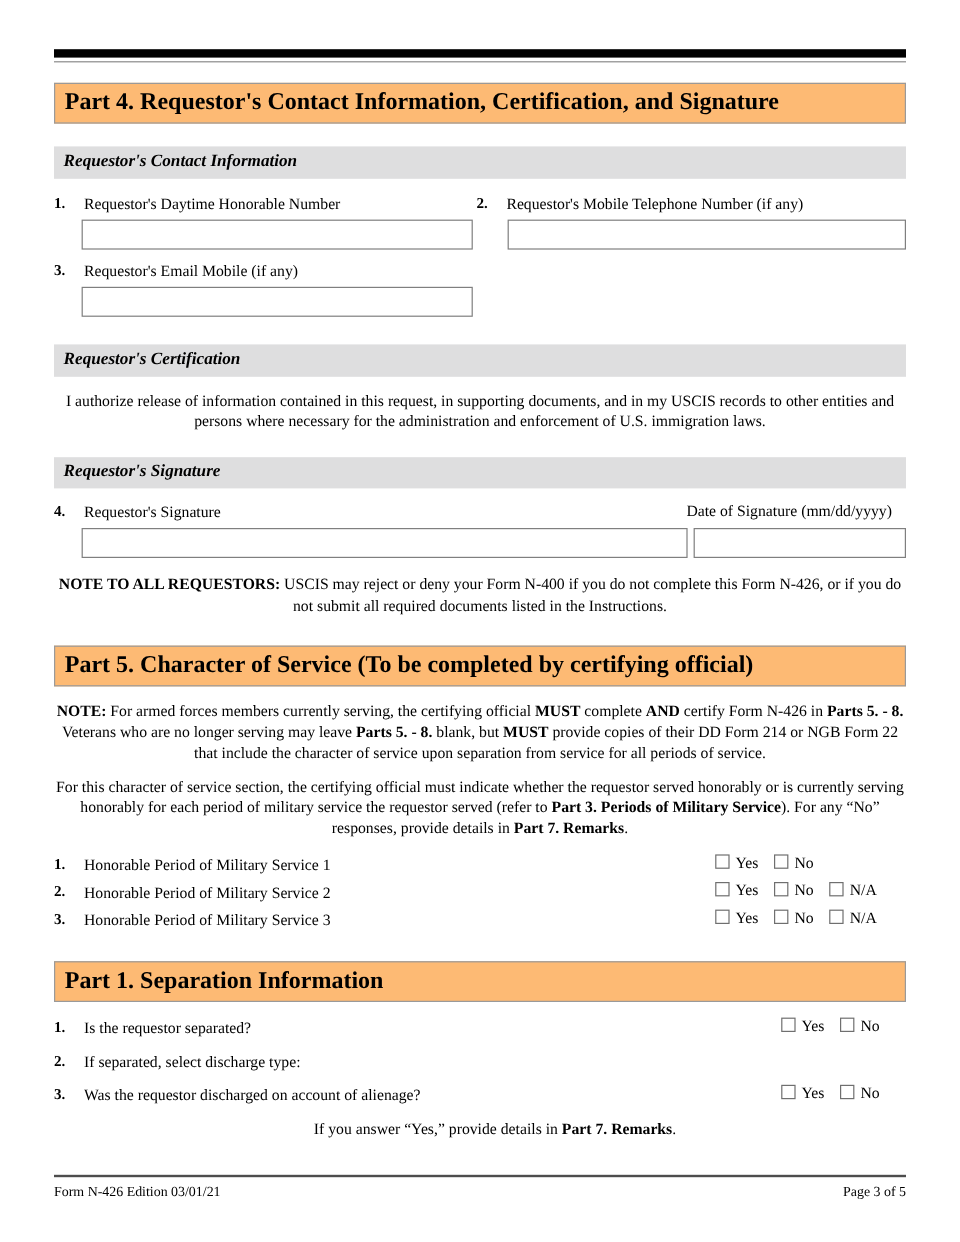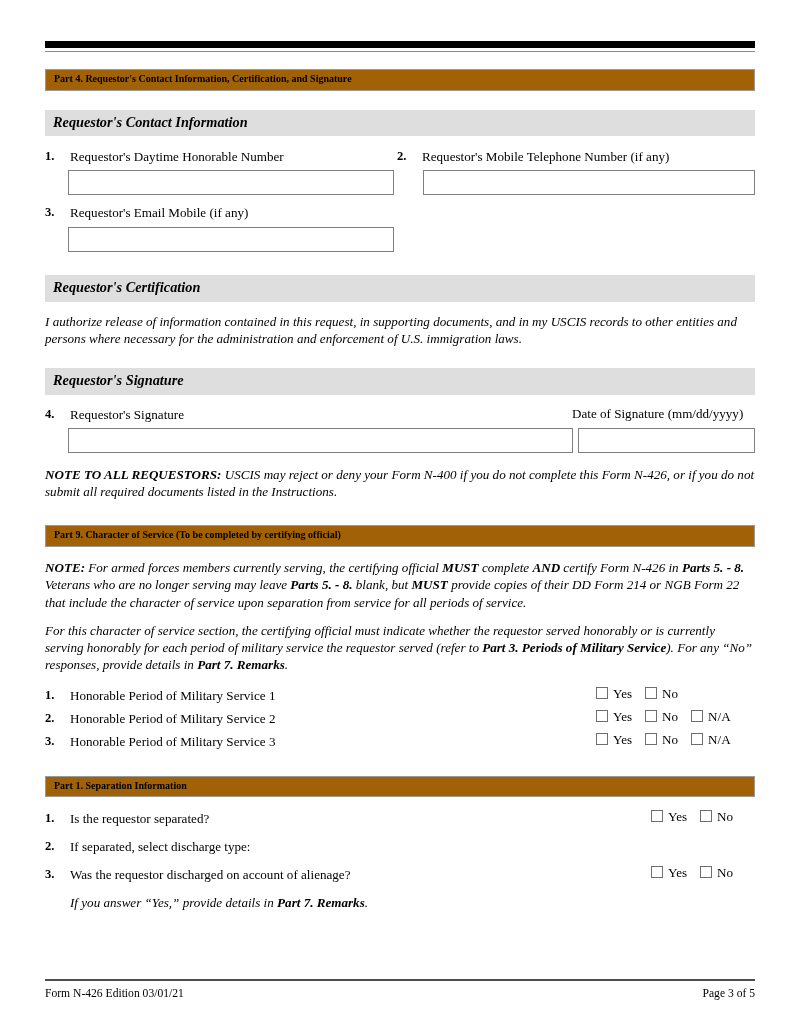--- a/index.html
+++ b/index.html
@@ -35,47 +35,46 @@
     margin-top: 41px;
   }
   .rule-thin {
     height: 1px;
     background: #8a8a8a;
     margin-top: 3px;
   }
 
   
   .part-band {
-    background: #a16207;
+    background: #fdba74;
     border: 1px solid #9a9a9a;
     box-sizing: border-box;
     padding: 3px 8px 4px 8px;
-    font-size: 10px;
+    font-size: 20px;
     line-height: 1.25;
   }
   .part-band .pb-bold { font-weight: bold; }
   .part-band .pb-reg  { font-weight: bold; }
 
   
   .sub-band {
     background: #dededf;
     padding: 4px 8px 5px 8px;
     font-size: 14.3px;
     font-weight: bold;
     font-style: italic;
     line-height: 1.25;
   }
 
   
   p.body {
     font-size: 13.1px;
     line-height: 1.32;
     margin: 0;
-    text-align: left;
-    font-style: italic;
+    text-align: center;
   }
   .b { font-weight: bold; }
 
   
   .num-row {
     position: relative;
     font-size: 13.1px;
     line-height: 1.32;
     min-height: 17px;
   }
@@ -198,21 +197,21 @@
     <div style="margin-top:5px; position:relative; height:25px;">
       <div class="inbox" style="position:absolute; left:23px; top:0; width:505px;"></div>
       <div class="inbox" style="position:absolute; left:533px; top:0; width:177px;"></div>
     </div>
 
     <div style="margin-top:13px;">
       <p class="body"><span class="b">NOTE TO ALL REQUESTORS:</span><span>  USCIS may reject or deny your Form N-400 if you do not complete this Form N-426, or if you do not submit all required documents listed in the Instructions.</span></p>
     </div>
 
     <div style="margin-top:25px;">
-      <div class="part-band"><span class="pb-bold">Part 9.  Character of Service</span><span class="pb-reg"> (To be completed by certifying official)</span></div>
+      <div class="part-band"><span class="pb-bold">Part 5.  Character of Service</span><span class="pb-reg"> (To be completed by certifying official)</span></div>
     </div>
 
     <div style="margin-top:12px;">
       <p class="body"><span class="b">NOTE:</span><span>  For armed forces members currently serving, the certifying official </span><span class="b">MUST</span><span> complete </span><span class="b">AND</span><span> certify Form N-426 in </span><span class="b">Parts 5. - 8.</span><span> Veterans who are no longer serving may leave </span><span class="b">Parts 5. - 8.</span><span> blank, but </span><span class="b">MUST</span><span> provide copies of their DD Form 214 or NGB Form 22 that include the character of service upon separation from service for all periods of service.</span></p>
     </div>
 
     <div style="margin-top:11px;">
       <p class="body"><span>For this character of service section, the certifying official must indicate whether the requestor served honorably or is currently serving honorably for each period of military service the requestor served (refer to </span><span class="b">Part 3. Periods of Military Service</span><span>).  For any “No” responses, provide details in </span><span class="b">Part 7. Remarks</span><span>.</span></p>
     </div>
 

